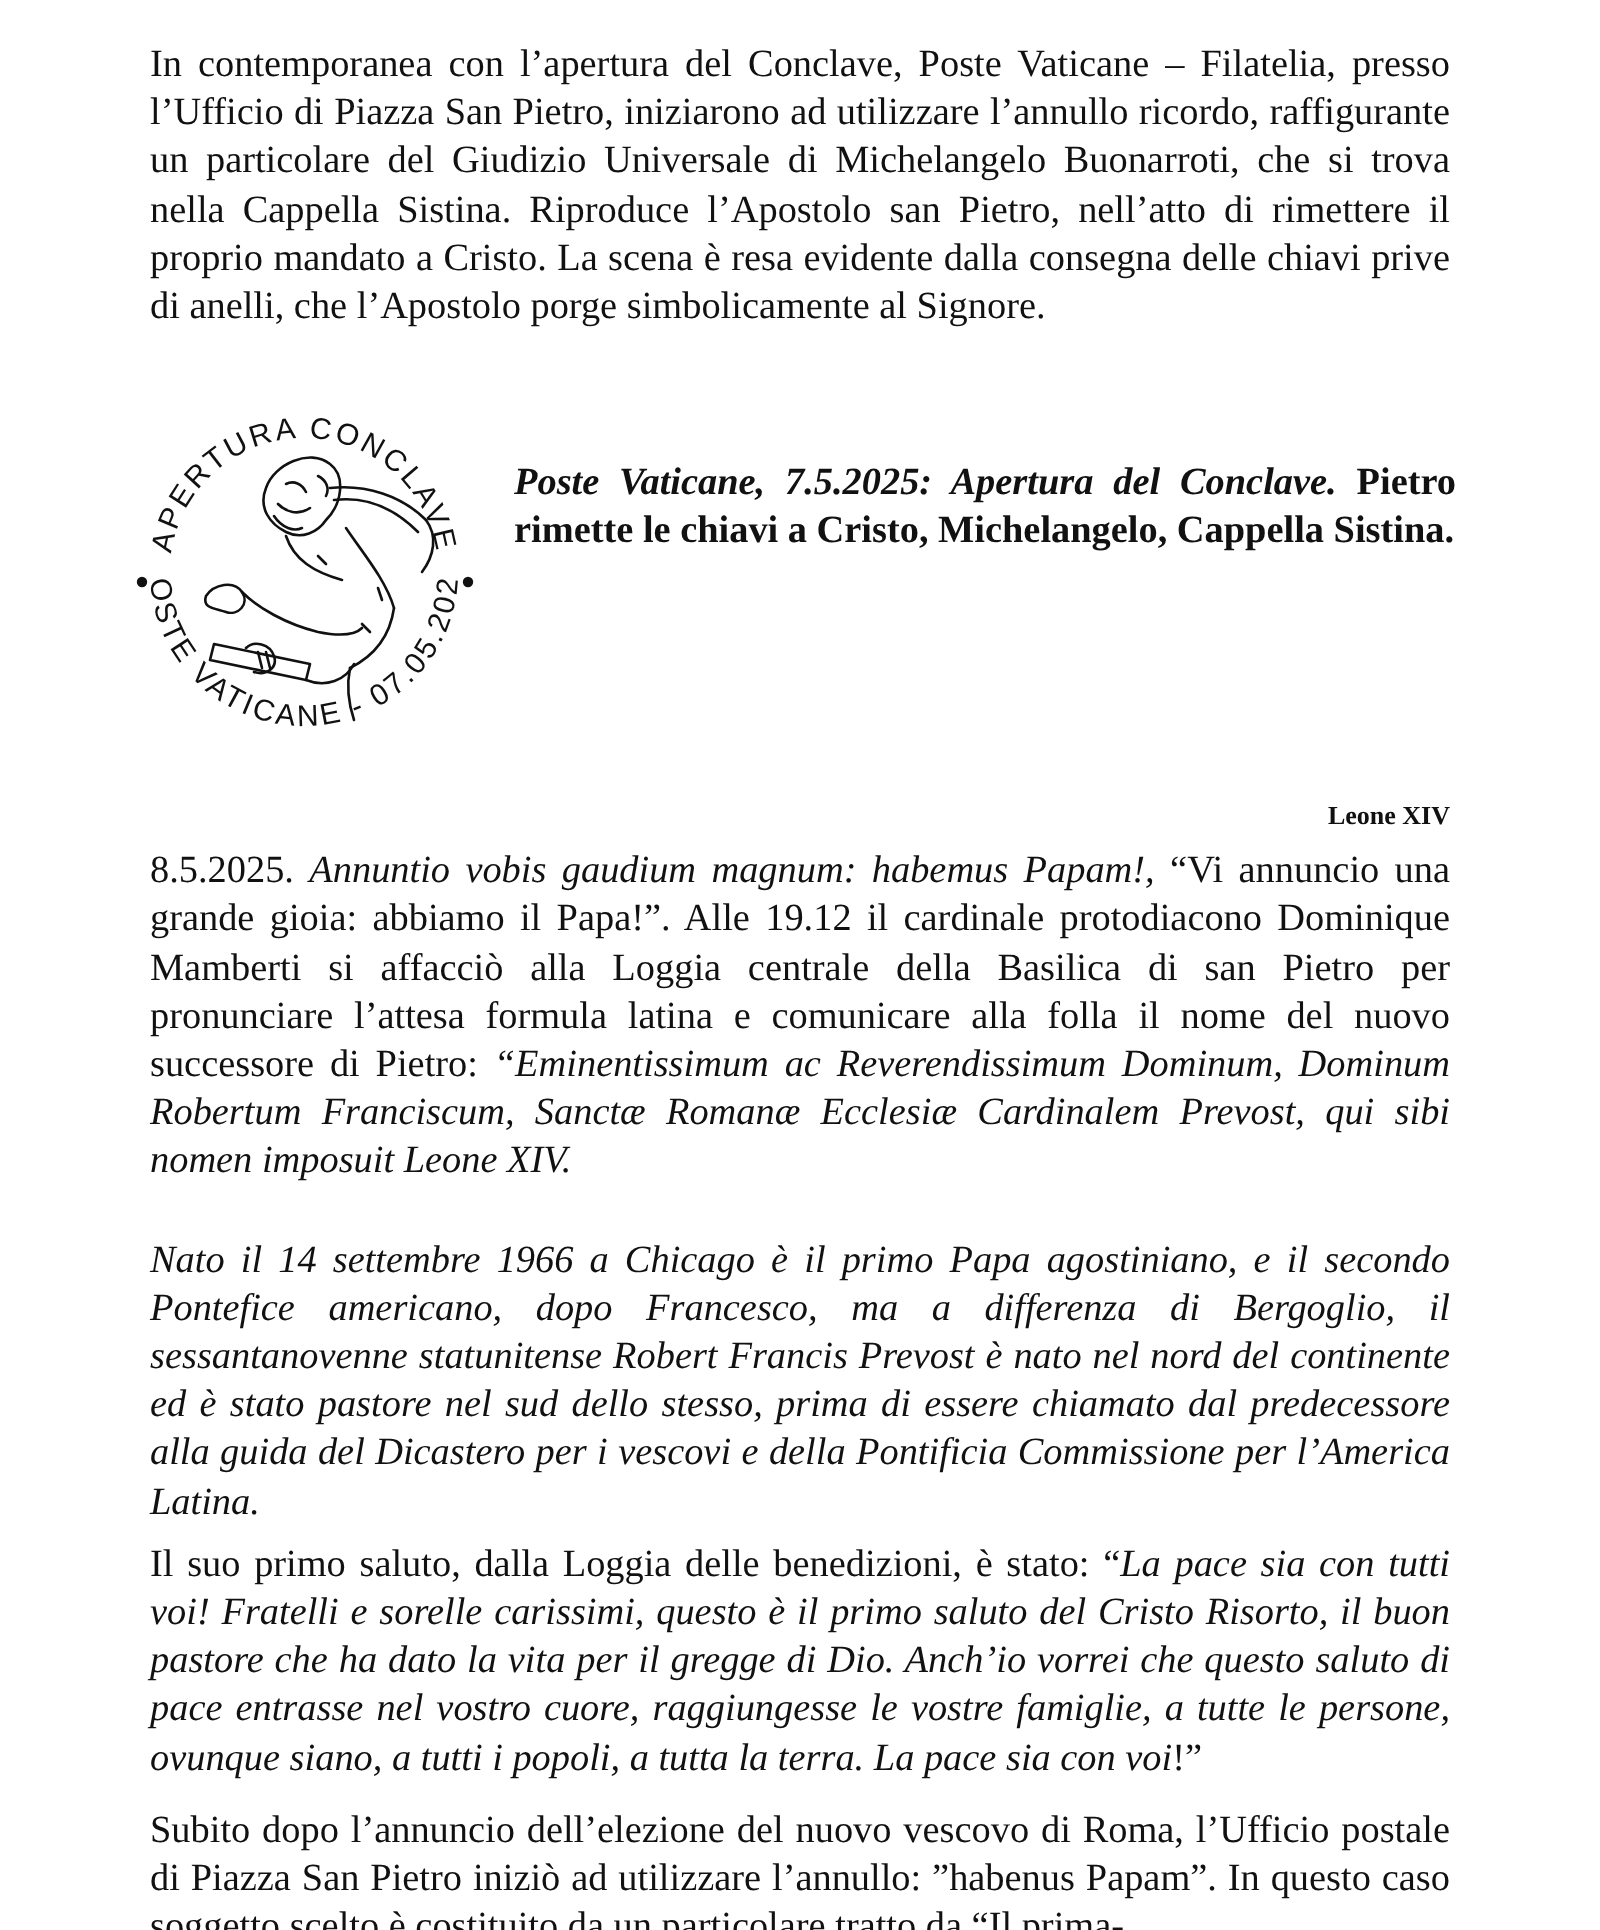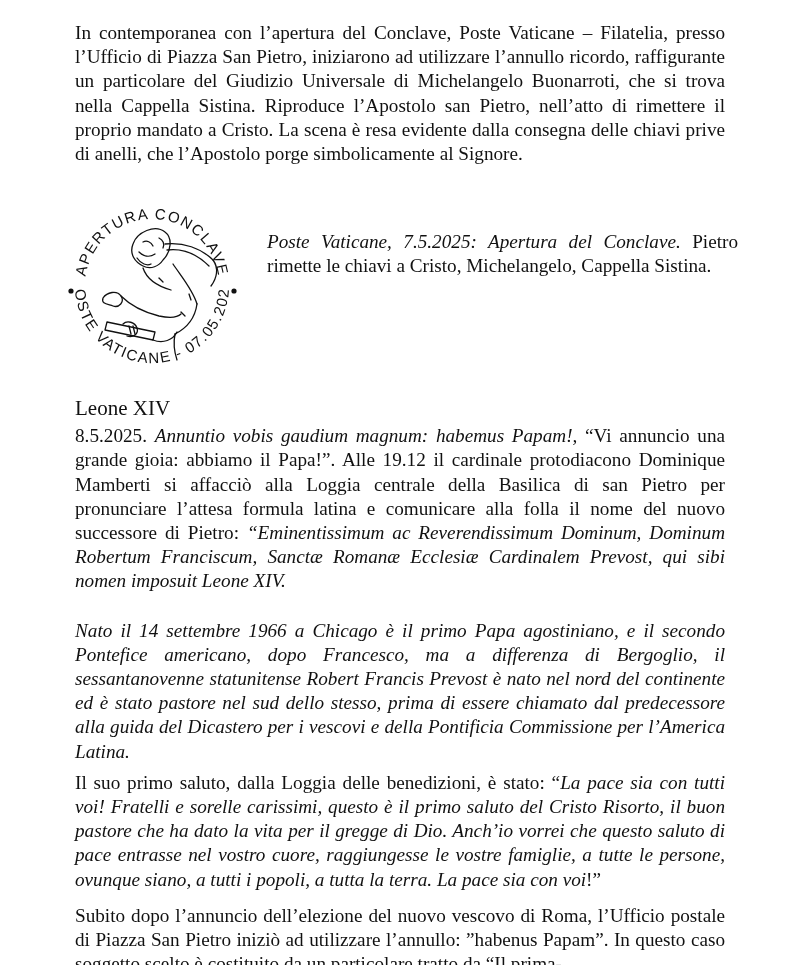--- a/index.html
+++ b/index.html
@@ -7,22 +7,22 @@
   .page {
     position: absolute; left: 75px; top: 0; width: 650px;
     font-family: "Liberation Serif", serif; font-size: 19.2px; line-height: 24.2px;
     color: #111111; text-align: justify; margin-top: 21px;
   }
   p { margin: 0; }
   i, .it { font-style: italic; }
   .p1 { margin-top: 0; }
   .figure { position: relative; height: 200px; margin-top: 28px; }
   .stamp { position: absolute; left: -12px; top: 0; width: 178px; height: 178px; }
-  .caption { position: absolute; left: 192px; top: 36px; width: 471px; text-align: justify; }
-  .heading { margin-top: 2px; font-weight: normal; font-size: 21px; line-height: 24px; text-align: left; }
+  .caption { position: absolute; left: 182px; top: 36px; width: 471px; text-align: justify; font-weight: bold; }
+  .heading { margin-top: 2px; font-weight: bold; font-size: 13px; line-height: 24px; text-align: right; }
   .p-lead { margin-top: 4px; }
   .p-gap { margin-top: 25px; font-style: italic; }
   .p-next { margin-top: 7px; }
   .p-next2 { margin-top: 12px; }
   .stamp text { font-family: "Liberation Sans", sans-serif; font-size: 15px; fill: #111; letter-spacing: 1.5px; }
 </style>
 </head>
 <body>
 
 <div class="page">

